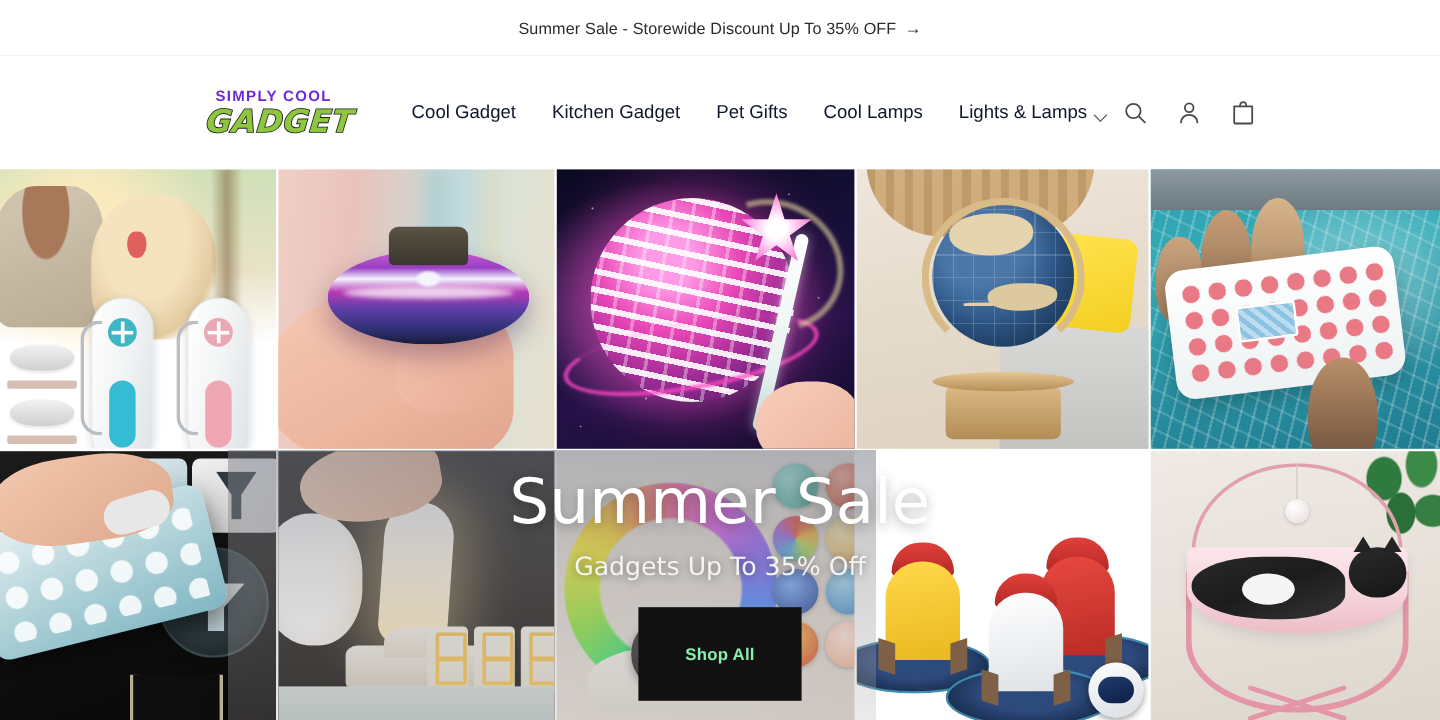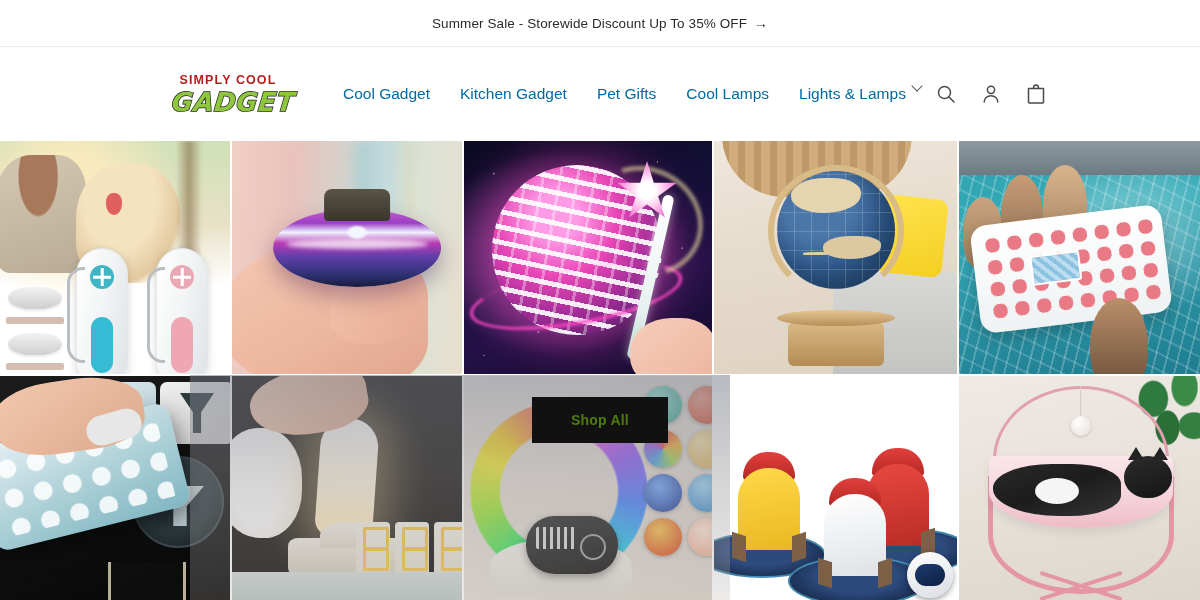--- a/index.html
+++ b/index.html
@@ -50,21 +50,21 @@
     top: 50%;
     transform: translateY(-50%);
     width: 112px;
     text-align: center;
     user-select: none;
   }
   .logo-top {
     font-size: 12.5px;
     font-weight: 700;
     letter-spacing: 1.1px;
-    color: #b91c1c;
+    color: #6d28d9;
     line-height: 1;
     font-family: "Liberation Sans", sans-serif;
   }
   .logo-bottom {
     margin-top: 2px;
     font-size: 26px;
     font-weight: 700;
     font-style: italic;
     letter-spacing: 0.5px;
     line-height: 1;
@@ -79,24 +79,24 @@
     position: absolute;
     left: 343px;
     top: 50%;
     transform: translateY(-50%);
     display: flex;
     align-items: center;
     gap: 30px;
   }
   .nav-item {
     font-size: 15.5px;
-    color: #0369a1;
+    color: #0f172a;
     white-space: nowrap;
     display: flex;
-    align-items: flex-start;
+    align-items: flex-end;
     gap: 7px;
     cursor: pointer;
   }
   .chev {
     display: inline-block;
     width: 8px; height: 8px;
     border-right: 1.4px solid #5a5a5a;
     border-bottom: 1.4px solid #5a5a5a;
     transform: translateY(-3px) rotate(45deg);
   }
@@ -670,24 +670,24 @@
     font-size:21px;
     color:#f4f4f4;
     font-weight:400;
     text-shadow:0 1px 7px rgba(0,0,0,.42);
     font-family:"DejaVu Sans", sans-serif;
   }
   .hero-btn{
     margin-top:22px;
     display:inline-block;
     background:#111111;
-    color:#4d7c0f;
+    color:#86efac;
     font-size:14px;
     font-weight:700;
-    padding:15px 39px;
+    padding:31px 39px;
     border:none;
     letter-spacing:.2px;
     cursor:pointer;
     pointer-events:auto;
     font-family:"Liberation Sans", sans-serif;
   }
 </style>
 </head>
 <body>
 
@@ -882,16 +882,18 @@
     <div class="ham-bed"></div>
     <div class="cat-body"></div>
     <div class="cat-head"></div>
   </div>
 
 </div>
 
 <div class="hero">
   <div class="hero-band"></div>
   <div class="hero-inner">
+    <div class="hero-title">Summer Sale</div>
+    <div class="hero-sub">Gadgets Up To 35% Off</div>
     <button class="hero-btn">Shop All</button>
   </div>
 </div>
 </section>
 
 </body></html>

